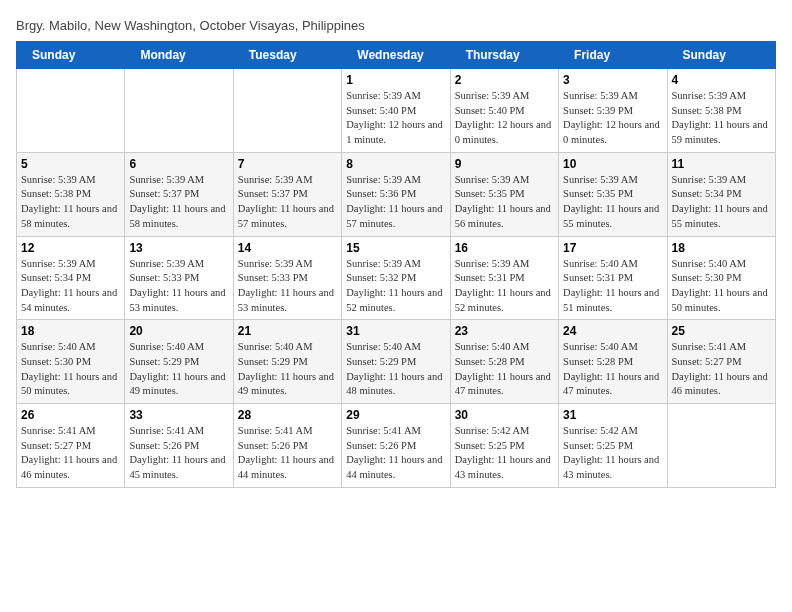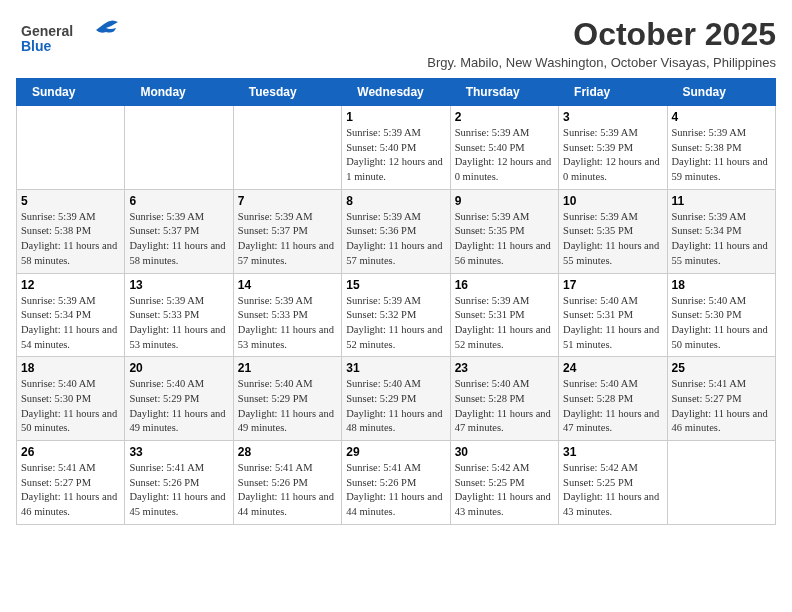--- a/index.html
+++ b/index.html
@@ -72,32 +72,21 @@
       font-family: Liberation Serif, serif;
     }
     .empty-cell {
       background: #fff !important;
     }
   </style>
 </head>
 <body>
 
 <div class="header">
-  <div class="logo">
-    <svg width="110" height="40" viewBox="0 0 110 40">
-
-      <path d="M88,8 Q95,2 102,6 Q96,10 90,12 Q94,14 100,12 Q98,18 90,16 Q84,18 80,14 Z" fill="#1565c0"></path>
-
-      <text x="5" y="20" font-family="Arial" font-size="14" font-weight="bold" fill="#444">General</text>
-
-      <text x="5" y="35" font-family="Arial" font-size="14" font-weight="bold" fill="#1565c0">Blue</text>
-    </svg>
-  </div>
   <div class="title-block">
-    <div class="month-title">October 2025</div>
     <div class="subtitle">Brgy. Mabilo, New Washington, October Visayas, Philippines</div>
   </div>
 </div>
 
 <table class="calendar">
   <thead>
     <tr>
     <th>Sunday</th>
         <th>Monday</th>
         <th>Tuesday</th>

